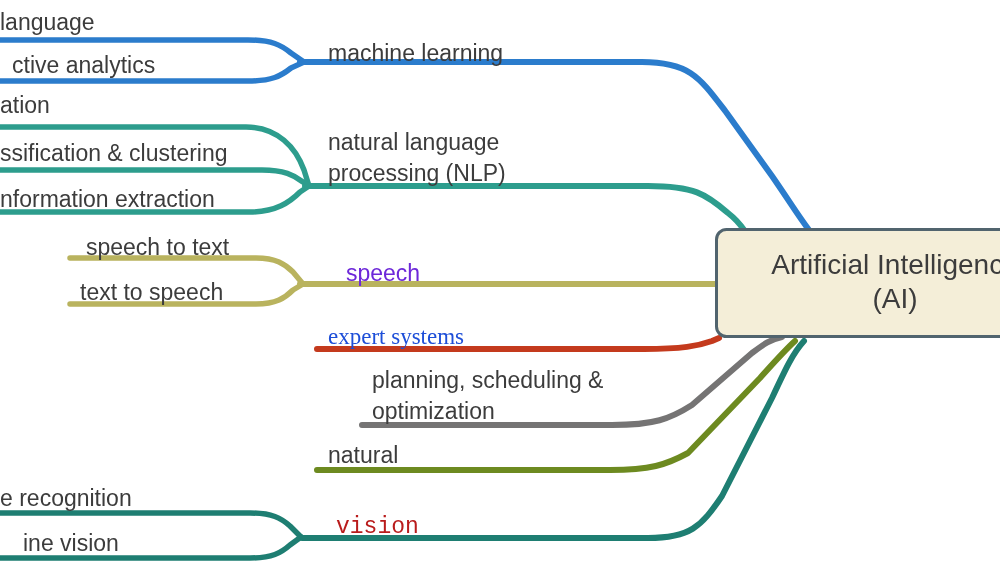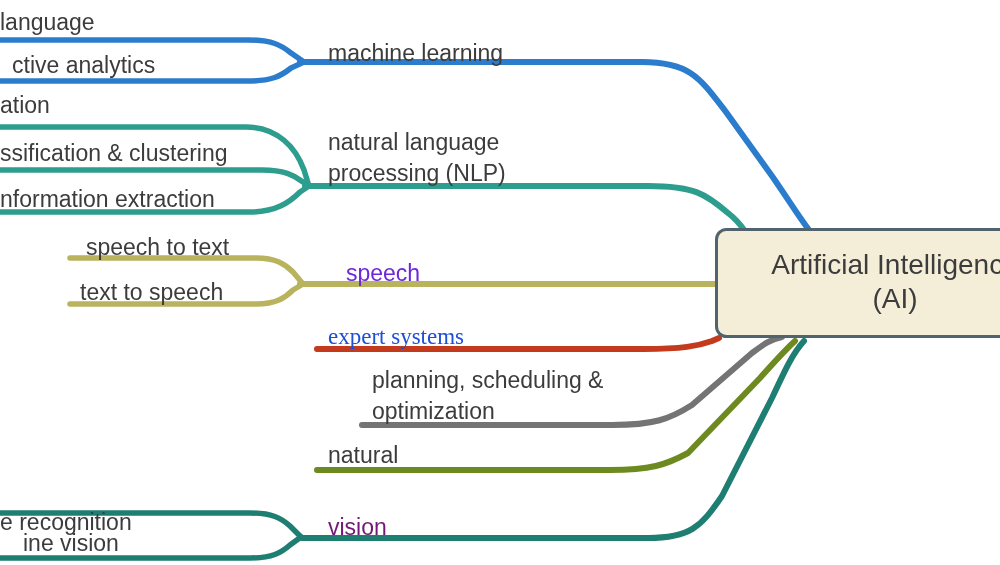--- a/index.html
+++ b/index.html
@@ -67,18 +67,18 @@
 <div class="label" style="left: 80px; top: 277px; color: rgb(60, 60, 60);">text to speech</div>
 <div class="label" style="left: 330px; top: 258px; color: #6d28d9; margin-left: 16px;">speech</div>
 
 <div class="label" style="left: 328px; top: 322px; color: #1d4ed8; font-family: Liberation Serif, serif;">expert systems</div>
 
 <div class="label" style="left: 372px; top: 365px; color: rgb(60, 60, 60);">planning, scheduling &amp;
 optimization</div>
 
 <div class="label" style="left: 328px; top: 440px; color: rgb(60, 60, 60);">natural</div>
 
-<div class="label" style="left: 0px; top: 483px; color: rgb(60, 60, 60); margin-top: 24px;">e recognition</div>
+<div class="label" style="left: 0px; top: 483px; color: rgb(60, 60, 60);">e recognition</div>
 <div class="label" style="left: 0px; top: 528px; color: rgb(60, 60, 60); padding-left: 23px;">ine vision</div>
-<div class="label" style="left: 328px; top: 512px; color: #701a75;">vision</div>
+<div class="label" style="left: 336px; top: 512px; color: #b91c1c; font-family: Liberation Mono, monospace;">vision</div>
 
 <div class="root-title" style="color: rgb(60, 60, 60);">Artificial Intelligence
 (AI)</div>
 
 </body></html>

